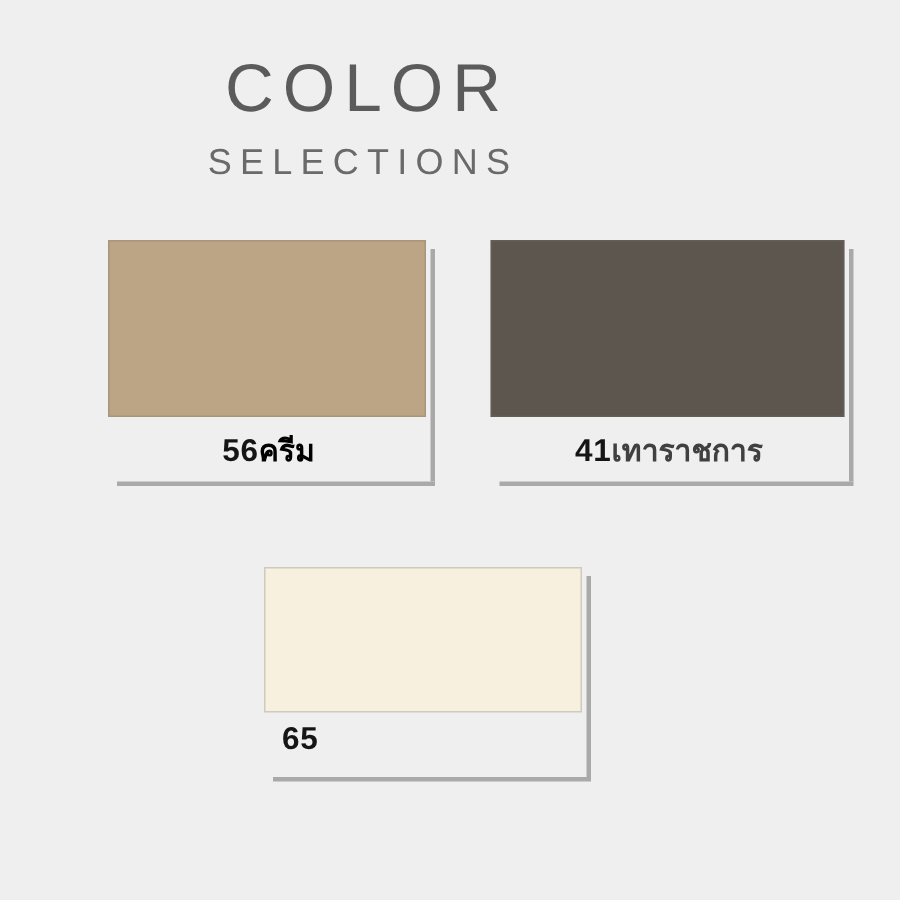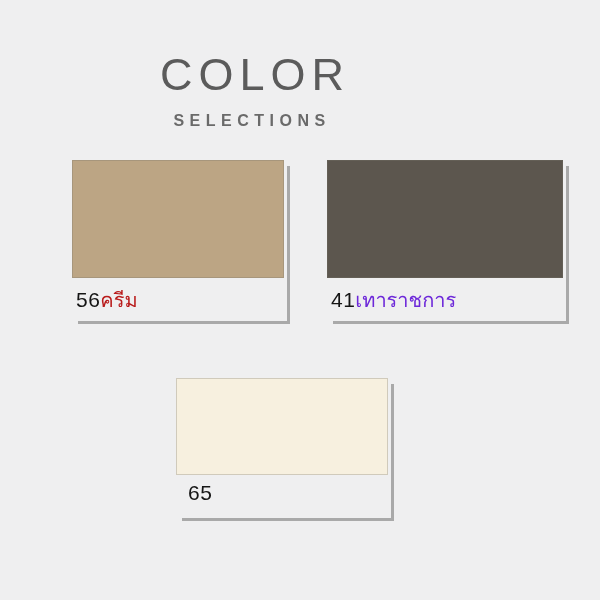--- a/index.html
+++ b/index.html
@@ -11,41 +11,40 @@
     height: 600px;
     background: #efeff0;
     font-family: "Liberation Sans", "DejaVu Sans", sans-serif;
     overflow: hidden;
     position: relative;
   }
 
   
   .header {
     position: absolute;
-    top: 16px;
+    top: 0;
     left: 0;
     width: 484px;
     text-align: center;
     padding-top: 36px;
     box-sizing: border-box;
-    margin-left: 10px;
   }
   .title {
     font-size: 45px;
     font-weight: 400;
     color: #5b5b5b;
     letter-spacing: 6px;
     line-height: 1.0;
     margin: 0;
     padding-left: 6px;
     font-family: "Liberation Sans", "DejaVu Sans", sans-serif;
   }
   .subtitle {
-    font-size: 16px;
-    font-weight: 700;
+    font-size: 24px;
+    font-weight: 400;
     color: #6a6a6a;
     letter-spacing: 5.5px;
     line-height: 1.0;
     margin: 0;
     margin-top: 16px;
     padding-left: 0;
   }
 
   
   .card {
@@ -77,23 +76,24 @@
     box-sizing: border-box;
   }
   .swatch {
     width: 100%;
     box-sizing: border-box;
     border: 1px solid rgba(120,115,105,0.30);
   }
   .label-row {
     display: flex;
     align-items: baseline;
-    justify-content: flex-start;
+    justify-content: center;
     box-sizing: border-box;
     padding: 6px 2px 0 4px;
+    font-weight: bold;
   }
   .code {
     font-size: 21px;
     color: #151515;
     font-family: "Liberation Sans", "DejaVu Sans", sans-serif;
     letter-spacing: 0.5px;
   }
   .name {
     font-size: 20px;
     color: #151515;
@@ -102,50 +102,50 @@
 
   
   #card-1 { left: 72px;  top: 160px; width: 212px; height: 158px; }
   #card-2 { left: 327px; top: 160px; width: 236px; height: 158px; }
   #card-3 { left: 176px; top: 378px; width: 212px; height: 137px; }
 
   #card-1 .swatch { height: 118px; }
   #card-2 .swatch { height: 118px; }
   #card-3 .swatch { height: 97px; }
 
-  #card-3 .label-row { padding-left: 12px; padding-right: 14px; }
+  #card-3 .label-row { padding-left: 12px; padding-right: 14px; flex-direction: column; }
 </style>
 </head>
 <body style="background: rgb(239, 239, 240);">
 
 <div class="header">
   <div class="title" style="color: rgb(91, 91, 91);">COLOR</div>
   <div class="subtitle" style="color: rgb(106, 106, 106);">SELECTIONS</div>
 </div>
 
 <div class="card" id="card-1">
   <div class="shadow-right" style="background: rgb(169, 169, 169);"></div>
   <div class="shadow-bottom" style="background: rgb(169, 169, 169);"></div>
   <div class="card-inner" style="background: rgb(239, 239, 240);">
     <div class="swatch" style="background-color: rgb(188, 165, 132);"></div>
     <div class="label-row">
       <span class="code" style="color: rgb(21, 21, 21);">56</span>
-      <span class="name" style="color: #b91c1c;">ครีม</span>
+      <span class="name" style="color: #000000;">ครีม</span>
     </div>
   </div>
 </div>
 
 <div class="card" id="card-2">
   <div class="shadow-right" style="background: rgb(169, 169, 169);"></div>
   <div class="shadow-bottom" style="background: rgb(169, 169, 169);"></div>
   <div class="card-inner" style="background: rgb(239, 239, 240);">
     <div class="swatch" style="background-color: rgb(92, 86, 78);"></div>
     <div class="label-row">
       <span class="code" style="color: rgb(21, 21, 21);">41</span>
-      <span class="name" style="color: #6d28d9;">เทาราชการ</span>
+      <span class="name" style="color: #404040;">เทาราชการ</span>
     </div>
   </div>
 </div>
 
 <div class="card" id="card-3">
   <div class="shadow-right" style="background: rgb(169, 169, 169);"></div>
   <div class="shadow-bottom" style="background: rgb(169, 169, 169);"></div>
   <div class="card-inner" style="background: rgb(239, 239, 240);">
     <div class="swatch" style="background-color: rgb(247, 240, 223);"></div>
     <div class="label-row">

